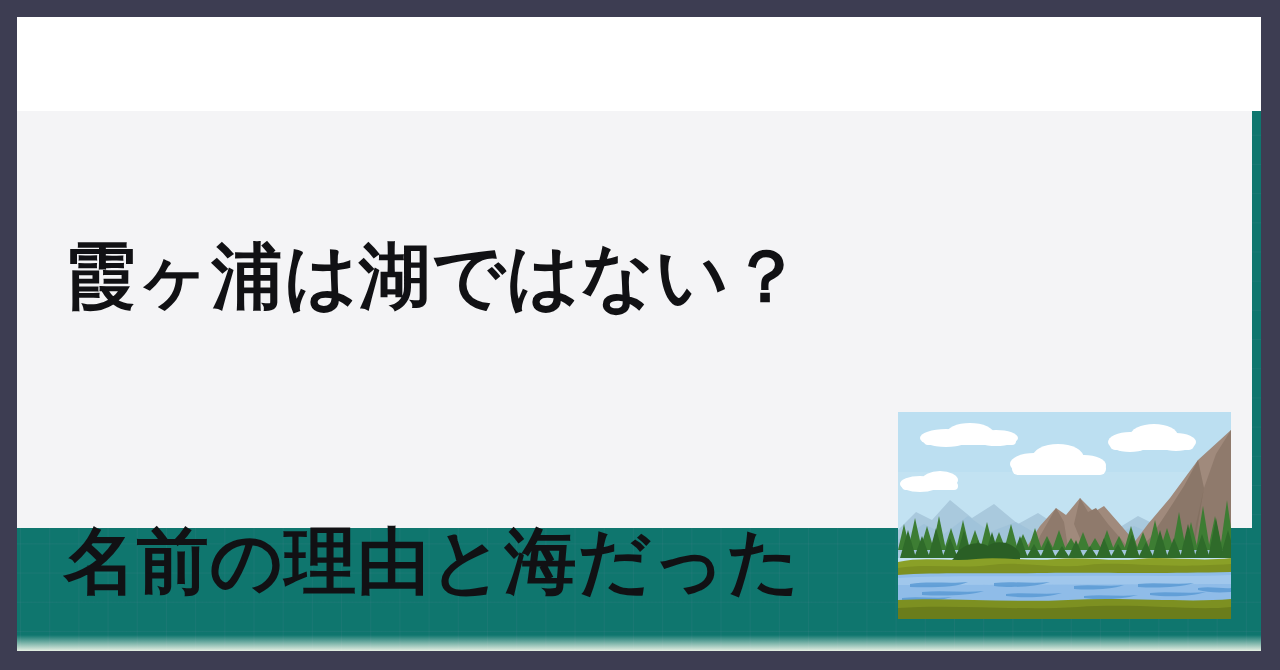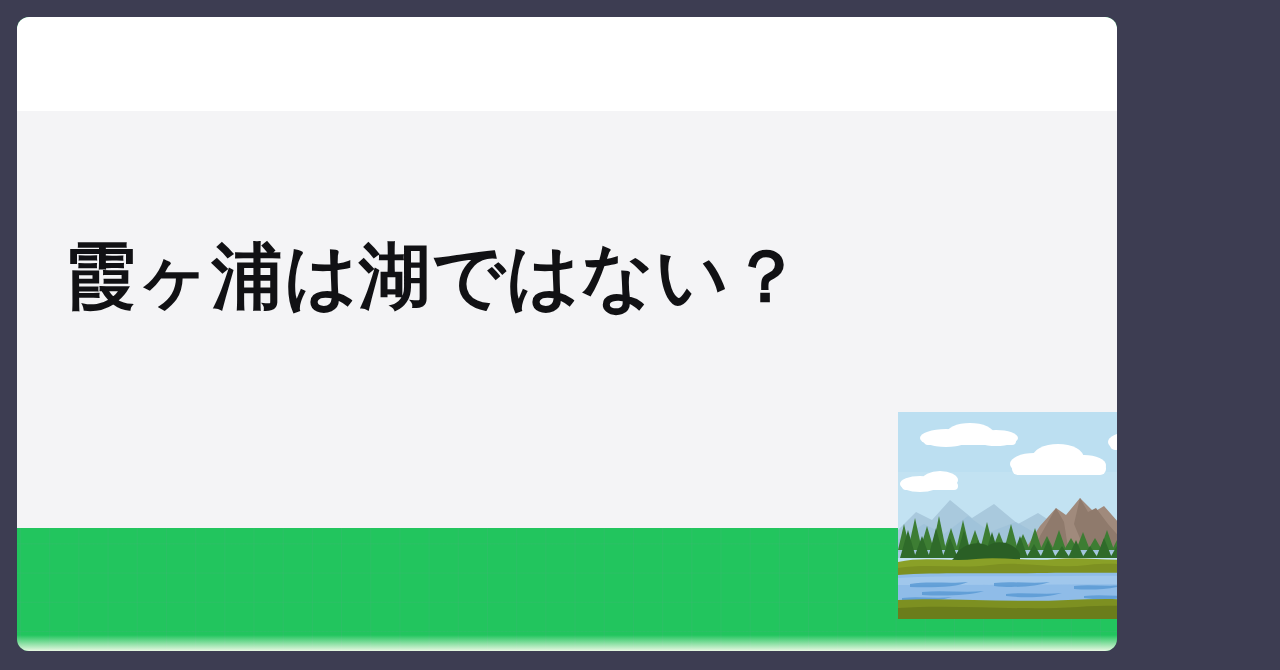--- a/index.html
+++ b/index.html
@@ -20,25 +20,24 @@
     left: 0; top: 0;
     width: 1280px; height: 670px;
     background: #3d3d52;
   }
 
   
   #canvas {
     position: absolute;
     left: 17px;
     top: 17px;
-    width: 1100px;
+    width: 1244px;
     height: 634px;
-    background: #22c55e;
+    background: #0f766e;
     overflow: hidden;
-    border-radius: 12px;
   }
 
   
   #grid {
     position: absolute;
     left: 0; top: 0;
     width: 1244px;
     height: 634px;
     background-image:
       linear-gradient(to right, rgba(140,140,175,0.085) 1px, transparent 1px),
@@ -115,20 +114,21 @@
   <div id="canvas">
 
     <div id="grid"></div>
 
     <div id="header-band"></div>
 
     <div id="content-card"></div>
 
     <div id="title-block">
       <span class="title-line">霞ヶ浦は湖ではない？</span>
+      <span class="title-line">名前の理由と海だった</span>
       
     </div>
 
     <div id="lake-thumb">
       <svg viewBox="0 0 333 207" xmlns="http://www.w3.org/2000/svg">
 
         <rect x="0" y="0" width="333" height="207" fill="#c2e2f2"></rect>
         <rect x="0" y="0" width="333" height="60" fill="#bcdff1"></rect>
 
         <path d="M0 118 L18 100 L34 108 L52 88 L74 106 L96 92 L120 112 L140 101 L166 118 L190 108 L214 120 L240 104 L268 118 L300 100 L333 116 L333 140 L0 140 Z" fill="#a9c9dd"></path>

